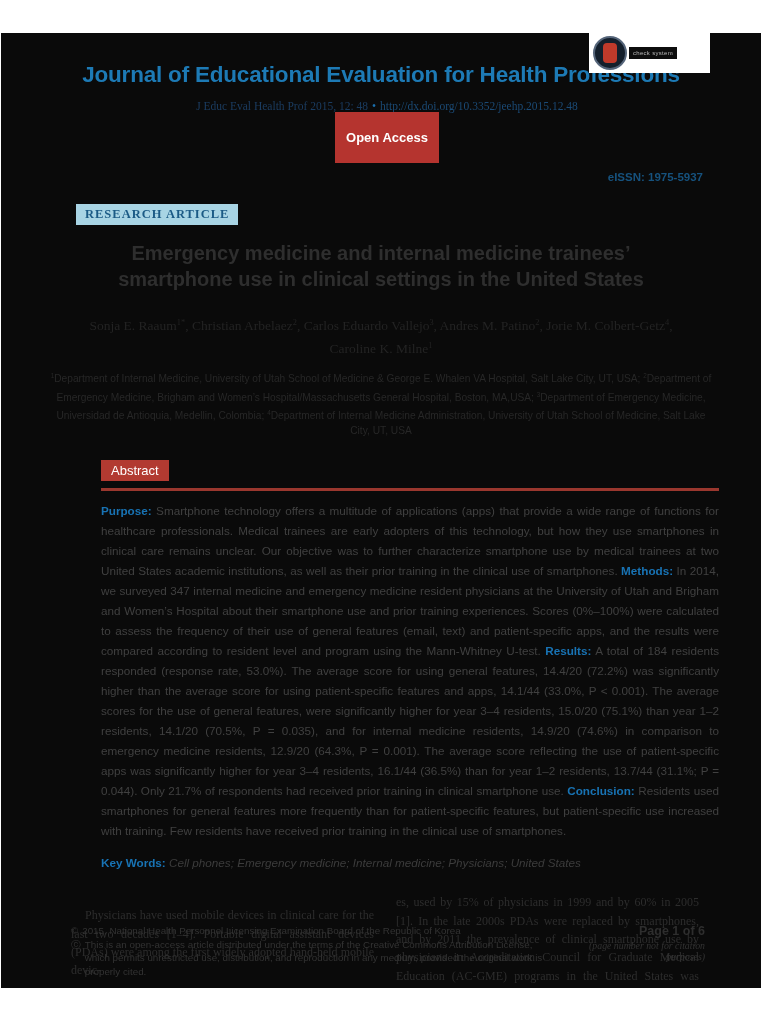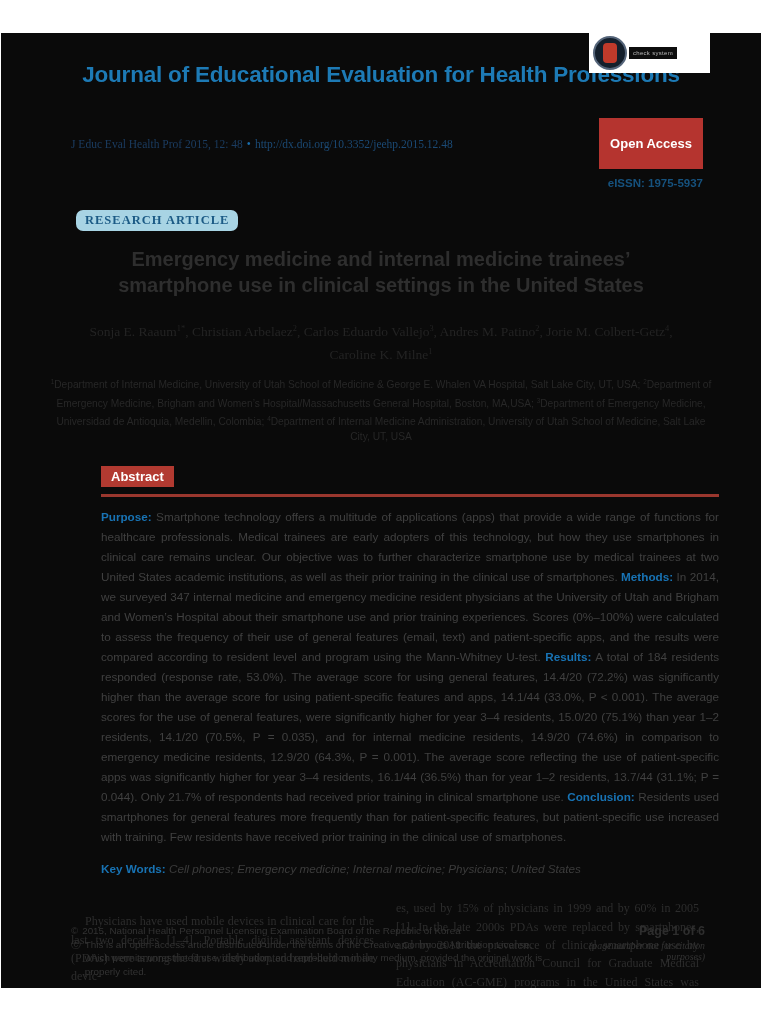--- a/index.html
+++ b/index.html
@@ -9,37 +9,37 @@
   .page { position:absolute; top:33px; left:1px; width:760px; height:955px; background:#0a0a0a; overflow:hidden; }
 
   
   .logo { position:absolute; top:0; right:51px; width:121px; height:40px; background:#ffffff; display:flex; align-items:center; }
   .logo-circle { width:34px; height:34px; border-radius:50%; background:#141f2c; border:2px solid #55657a; margin-left:4px; position:relative; flex:none; }
   .logo-red { position:absolute; left:8px; top:5px; width:14px; height:20px; background:#c03a2b; border-radius:4px; }
   .logo-tag { background:#0d0d0d; color:#b9b9b9; font-size:6px; padding:3px 4px; margin-left:2px; white-space:nowrap; letter-spacing:.3px; border-right:3px solid #ffffff; }
 
   .journal-title { margin-top:29px; text-align:center; color:#1d7ab5; font-size:22.5px; font-weight:bold; letter-spacing:-.2px; }
 
-  .cite-row { margin:30px 58px 0 70px; display:flex; justify-content:space-between; align-items:center; }
+  .cite-row { margin:12px 58px 0 70px; display:flex; justify-content:space-between; align-items:center;flex-direction:column; }
   .citation { font-family:"Liberation Serif", serif; font-size:11.5px; color:#1b3c60; }
   .citation .dot { color:#1a6fae; margin:0 4px; }
   .citation a { color:#1b4a75; text-decoration:none; }
   .open-access { background:#b5342f; color:#ffffff; font-weight:bold; font-size:13px; padding:18px 11px; }
   .eissn { text-align:right; margin:8px 58px 0 0; color:#16527e; font-weight:bold; font-size:11.5px; }
 
   
-  .ra-badge { display:inline-block; margin:21px 0 0 75px; background:#a8d4e4; color:#1b5a85; font-family:"Liberation Serif", serif; font-weight:bold; font-size:12.5px; letter-spacing:1px; padding:3px 9px;border-radius:7px; }
+  .ra-badge { display:inline-block; margin:21px 0 0 75px; background:#a8d4e4; color:#1b5a85; font-family:"Liberation Serif", serif; font-weight:bold; font-size:12.5px; letter-spacing:1px; padding:3px 9px; }
   .article-title { margin-top:15px; text-align:center; font-size:20px; font-weight:bold; color:#2e2e2e; line-height:26px; }
   .authors { margin-top:20px; text-align:center; font-family:"Liberation Serif", serif; font-size:13.5px; color:#232323; line-height:20px; }
   .authors sup, .affils sup { vertical-align:super; font-size:.62em; }
   .affils { margin:9px 48px 0; text-align:center; font-size:10.2px; color:#272727; line-height:15px; }
 
   
   .abstract { margin:22px 50px 0 100px; width:618px; }
-  .abs-badge { display:inline-block; background:#b23a31; color:#ffffff; font-weight:bold; font-size:13px; padding:3px 10px; }
+  .abs-badge { display:inline-block; background:#b23a31; color:#ffffff; font-weight:normal; font-size:13px; padding:3px 10px; }
   .abs-rule { height:3px; background:#9a372e; margin-top:7px; }
   .abs-text { margin-top:10px; font-size:11.7px; line-height:20px; color:#404040; text-align:justify; }
   .blue-label { color:#1873b4; font-weight:bold; }
   .keywords { margin-top:15px; font-size:11.7px; color:#3c3c3c; }
   .keywords .kw-text { font-style:italic; }
 
   
   .cols { margin:24px 70px 0; display:flex; gap:22px; }
   .col { width:303px; flex:none; }
   .intro-heading { text-align:center; color:#1268aa; font-weight:bold; font-size:13px; letter-spacing:.5px; margin-top:3px; }

